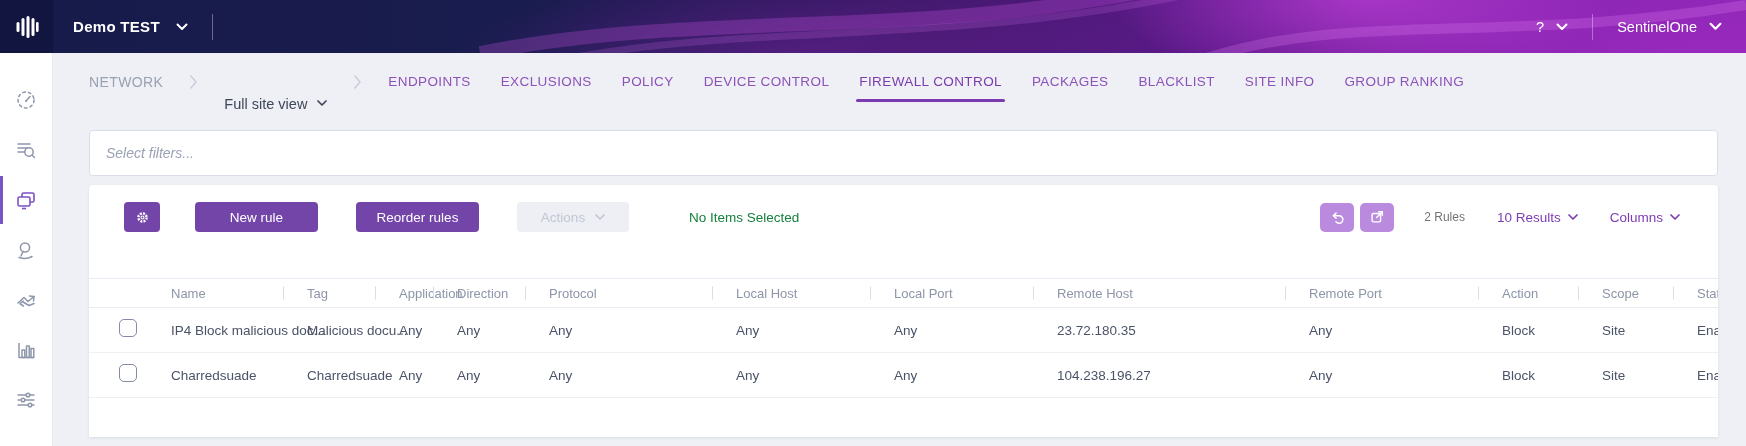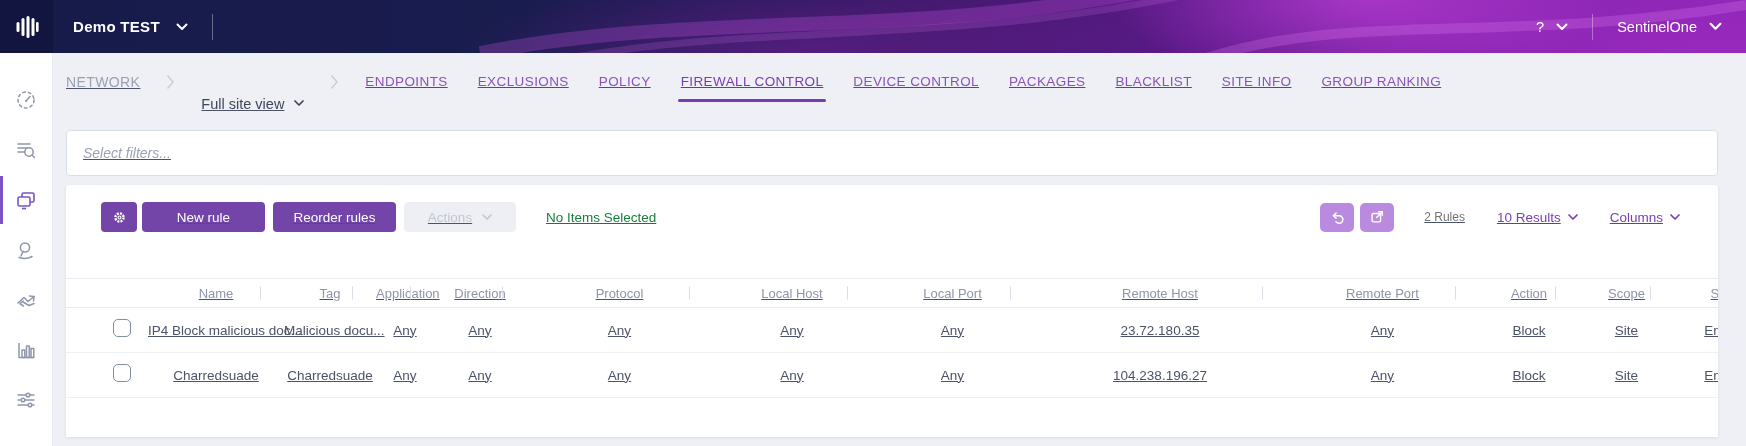--- a/index.html
+++ b/index.html
@@ -24,55 +24,55 @@
   .tb-menu{ display:flex; align-items:center; gap:12px; color:#fff; font-size:14.5px; cursor:pointer; z-index:2;}
   .topbar .chev{ display:block; }
 
   
   .sidebar{ position:absolute; left:0; top:53px; width:53px; height:393px; background:#fff; border-right:1px solid #e4e8ef; display:flex; flex-direction:column; align-items:center; padding-top:22px; z-index:5;}
   .side-item{ position:relative; width:53px; height:50px; display:flex; align-items:center; justify-content:center; cursor:pointer; color:#8e96aa;}
   .side-item.active{ color:#7a52c4; }
   .side-item.active::before{ content:""; position:absolute; left:0; top:1px; width:3px; height:48px; background:#7a52c4; }
 
   
-  .main{ margin-left:53px; padding:0 28px 0 13px;text-decoration:underline; }
+  .main{ margin-left:53px; padding:0 28px 0 36px; }
   .nav-row{ height:57px; display:flex; align-items:center; font-size:13.5px; }
   .crumb-root{ color:#9aa1b2; font-size:14px; letter-spacing:.4px; }
   .crumb-sep{ margin:0 26px; color:#c6cdd9; display:flex; align-items:center; }
   .scope-sel{ display:flex; align-items:center; gap:10px; color:#3f4658; font-size:14.5px; cursor:pointer;margin-top:44px; }
   .tabs{ display:flex; align-items:center; gap:30px; }
   .tab{ position:relative; color:#8c52b8; letter-spacing:.4px; cursor:pointer; padding:6px 0; }
   .tab.active{ color:#7b3aad; }
   .tab.active::after{ content:""; position:absolute; left:-3px; right:-3px; bottom:-7px; height:3px; background:#7b3aad; border-radius:2px; }
 
   .filter-row{ margin-top:20px; display:flex; align-items:stretch; gap:18px; height:46px;border-radius:18px; }
   .filter-input{ flex:1; border:1px solid #d9dee9; border-radius:4px; background:#fff; font-size:14px; color:#3f4658; padding:0 16px; outline:none; font-family:"Liberation Sans",sans-serif;}
   .filter-input::placeholder{ font-style:italic; color:#9aa2b4; }
   .os-select{ width:120px; border:1px solid #d5dae6; border-radius:4px; background:#fff; display:flex; align-items:center; justify-content:center; gap:8px; color:#7d3cb5; font-size:14px; cursor:pointer; box-shadow:0 1px 2px rgba(25,35,70,.05);}
 
   
   .panel{ margin-top:9px; background:#fff; border-radius:4px 4px 0 0; box-shadow:0 1px 3px rgba(20,30,60,.09); height:252px; overflow:hidden; position:relative;}
-  .toolbar{ display:flex; align-items:center; margin:17px 30px 0 35px; height:30px; }
+  .toolbar{ display:flex; align-items:center; margin:17px 30px 0 35px; height:30px;gap:30px; }
   .btn{ height:30px; border:none; border-radius:4px; font-family:"Liberation Sans",sans-serif; font-size:13.5px; cursor:pointer; }
   .btn-icon{ width:36px; background:#7345a8; color:#fff; display:flex; align-items:center; justify-content:center; }
   .btn-primary{ background:#7345a8; color:#fff; width:123px; margin-left:5px; }
   .btn-primary + .btn-primary{ margin-left:8px; }
   .btn-disabled{ background:#edeff4; color:#c0c7d4; width:112px; margin-left:8px; display:flex; align-items:center; justify-content:center; gap:10px; cursor:default;}
   .sel-status{ margin-left:30px; color:#15803d; font-size:13.5px; }
   .tb-right{ margin-left:auto; display:flex; align-items:center; padding-right:8px; }
   .btn-lite{ width:34px; height:29px; background:#b98ade; border-radius:5px; color:#fff; display:flex; align-items:center; justify-content:center; }
   .btn-lite + .btn-lite{ margin-left:6px; }
   .rules-count{ margin-left:30px; color:#737373; font-size:12px; }
   .link-dd{ margin-left:32px; display:flex; align-items:center; gap:7px; color:#7d3cb5; font-size:13.5px; cursor:pointer; }
 
   
   .table{ margin-top:46px; }
   .trow{ display:grid; grid-template-columns:82px 136px 92px 58px 92px 187px 158px 163px 252px 193px 100px 95px 110px; align-items:center; }
   .thead{ height:30px; border-top:1px solid #e9ecf2; border-bottom:1px solid #e9ecf2; }
-  .cell{ white-space:nowrap; overflow:visible;text-align:center; }
+  .cell{ white-space:nowrap; overflow:visible; }
   .hcell{ position:relative; color:#8d95a8; font-size:13px; }
   .hcell.piped::before{ content:""; position:absolute; left:-24px; top:50%; transform:translateY(-50%); width:1px; height:13px; background:#d9dee8; }
   .datarow{ height:45px; border-bottom:1px solid #edf0f5; cursor:pointer; }
   .dcell{ font-size:13.5px; color:#4b5368; }
   .selcell{ padding-left:30px; }
   .cb{ width:18px; height:18px; border:1.5px solid #828da3; border-radius:5px; display:inline-block; background:#fff; cursor:pointer; }
 </style>
 </head>
 <body>
 
@@ -196,22 +196,22 @@
     </span>
     <span class="crumb-sep">
       <svg width="9" height="16" viewBox="0 0 9 16">
           <polyline points="1.5,1.5 7,8 1.5,14.5" fill="none" stroke="#c6cdd9" stroke-width="1.4"></polyline>
         </svg>
     </span>
     <div class="tabs">
         <div class="tab">ENDPOINTS</div>
         <div class="tab">EXCLUSIONS</div>
         <div class="tab">POLICY</div>
+        <div class="tab">DEVICE CONTROL</div>
         <div class="tab active">FIREWALL CONTROL</div>
-        <div class="tab">DEVICE CONTROL</div>
         <div class="tab">PACKAGES</div>
         <div class="tab">BLACKLIST</div>
         <div class="tab">SITE INFO</div>
         <div class="tab">GROUP RANKING</div>
       </div>
   </div>
 
   <div class="filter-row">
     <input class="filter-input" type="text" placeholder="Select filters..." style="">
   </div>

